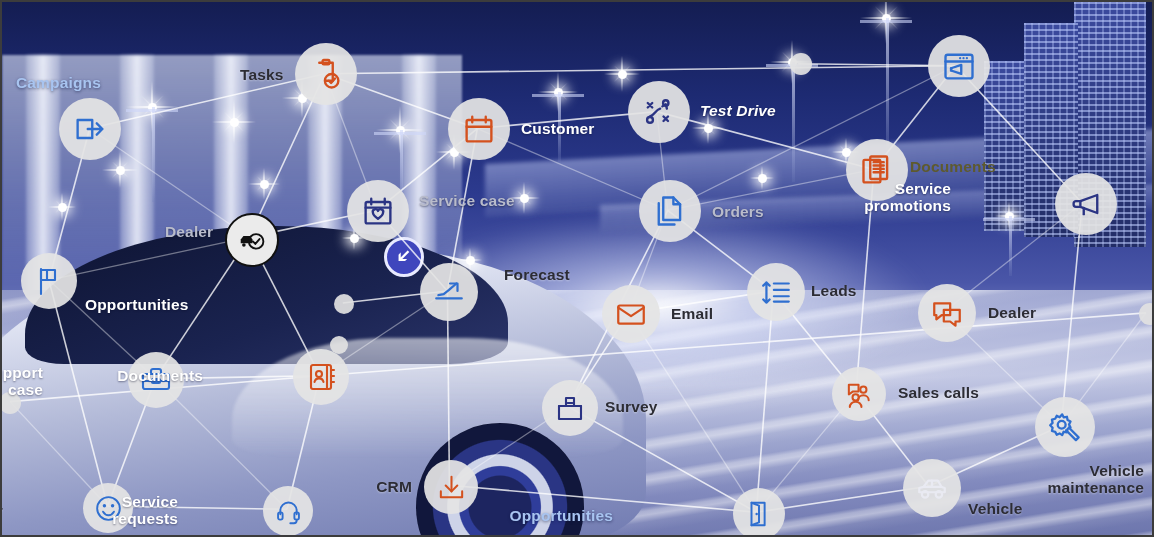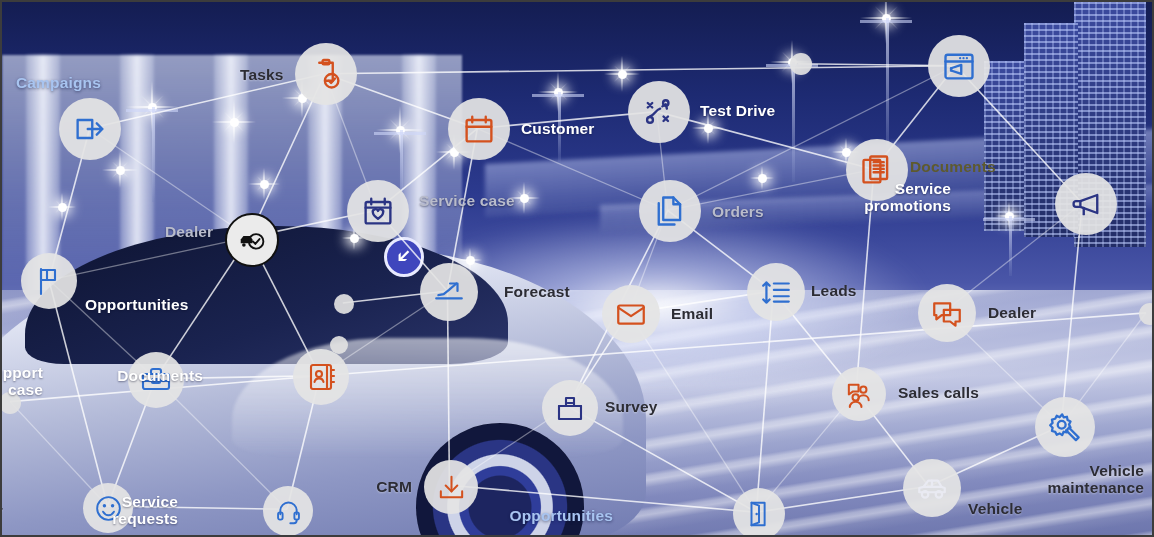--- a/index.html
+++ b/index.html
@@ -444,21 +444,21 @@
           <svg width="36" height="36" viewBox="0 0 32 32">
             <path d="M8 20c4-1 5-6 9-7" fill="none" stroke="#2b3484" stroke-width="2.1" stroke-linecap="round" stroke-linejoin="round"></path>
             <path d="M19 11l3-2 1 4" fill="none" stroke="#2b3484" stroke-width="2.1" stroke-linecap="round" stroke-linejoin="round"></path>
             <path d="M6 8l4 4M10 8l-4 4" fill="none" stroke="#2b3484" stroke-width="2.1" stroke-linecap="round" stroke-linejoin="round"></path>
             <path d="M20 20l4 4M24 20l-4 4" fill="none" stroke="#2b3484" stroke-width="2.1" stroke-linecap="round" stroke-linejoin="round"></path>
             <circle cx="8" cy="23" r="2.6" fill="none" stroke="#2b3484" stroke-width="2.1" stroke-linecap="round" stroke-linejoin="round"></circle>
             <circle cx="22" cy="8" r="2.4" fill="none" stroke="#2b3484" stroke-width="2.1" stroke-linecap="round" stroke-linejoin="round"></circle>
           </svg>
         </span>
       </div>
-      <div class="label lbl-light" style="left: 698px; top: 100px;">Test Drive</div>
+      <div class="label lbl-light" style="left: 698px; top: 100px; font-style: italic;">Test Drive</div>
       <div class="node" style="left: 926px; top: 33px; width: 62px; height: 62px;">
         <span>
           <svg width="36" height="36" viewBox="0 0 32 32">
             <rect x="4" y="6" width="24" height="21" rx="2" fill="none" stroke="#2f6fd0" stroke-width="2.1" stroke-linecap="round" stroke-linejoin="round"></rect>
             <path d="M4 12h24" fill="none" stroke="#2f6fd0" stroke-width="2.1" stroke-linecap="round" stroke-linejoin="round"></path>
             <circle cx="20" cy="9" r="1" fill="#2f6fd0"></circle>
             <circle cx="23" cy="9" r="1" fill="#2f6fd0"></circle>
             <circle cx="17" cy="9" r="1" fill="#2f6fd0"></circle>
             <path d="M9 18l9-3v8l-9-3z" fill="none" stroke="#2f6fd0" stroke-width="2.1" stroke-linecap="round" stroke-linejoin="round"></path>
             <path d="M9 18v2" fill="none" stroke="#2f6fd0" stroke-width="2.1" stroke-linecap="round" stroke-linejoin="round"></path>
@@ -529,21 +529,21 @@
       <div class="label lbl-light" style="left: 83px; top: 294px;">Opportunities</div>
       <div class="node" style="left: 418px; top: 261px; width: 58px; height: 58px;">
         <span>
           <svg width="34" height="34" viewBox="0 0 32 32">
             <path d="M4 22h24" fill="none" stroke="#2f6fd0" stroke-width="2.1" stroke-linecap="round" stroke-linejoin="round"></path>
             <path d="M6 19l5-1 5-4 7-6" fill="none" stroke="#2f6fd0" stroke-width="2.1" stroke-linecap="round" stroke-linejoin="round"></path>
             <path d="M17 8h7v7" fill="none" stroke="#2f6fd0" stroke-width="2.1" stroke-linecap="round" stroke-linejoin="round"></path>
           </svg>
         </span>
       </div>
-      <div class="label lbl-dark" style="left: 489px; top: 281px; padding-left: 13px;">Forecast</div>
+      <div class="label lbl-dark" style="left: 489px; top: 264px; padding-left: 13px;">Forecast</div>
       <div class="node" style="left: 600px; top: 283px; width: 58px; height: 58px;">
         <span>
           <svg width="34" height="34" viewBox="0 0 32 32">
             <rect x="4" y="8" width="24" height="17" rx="1.5" fill="none" stroke="#d4511e" stroke-width="2.1" stroke-linecap="round" stroke-linejoin="round"></rect>
             <path d="M4 10l12 8 12-8" fill="none" stroke="#d4511e" stroke-width="2.1" stroke-linecap="round" stroke-linejoin="round"></path>
           </svg>
         </span>
       </div>
       <div class="label lbl-dark" style="left: 669px; top: 303px;">Email</div>
       <div class="node" style="left: 745px; top: 261px; width: 58px; height: 58px;">

